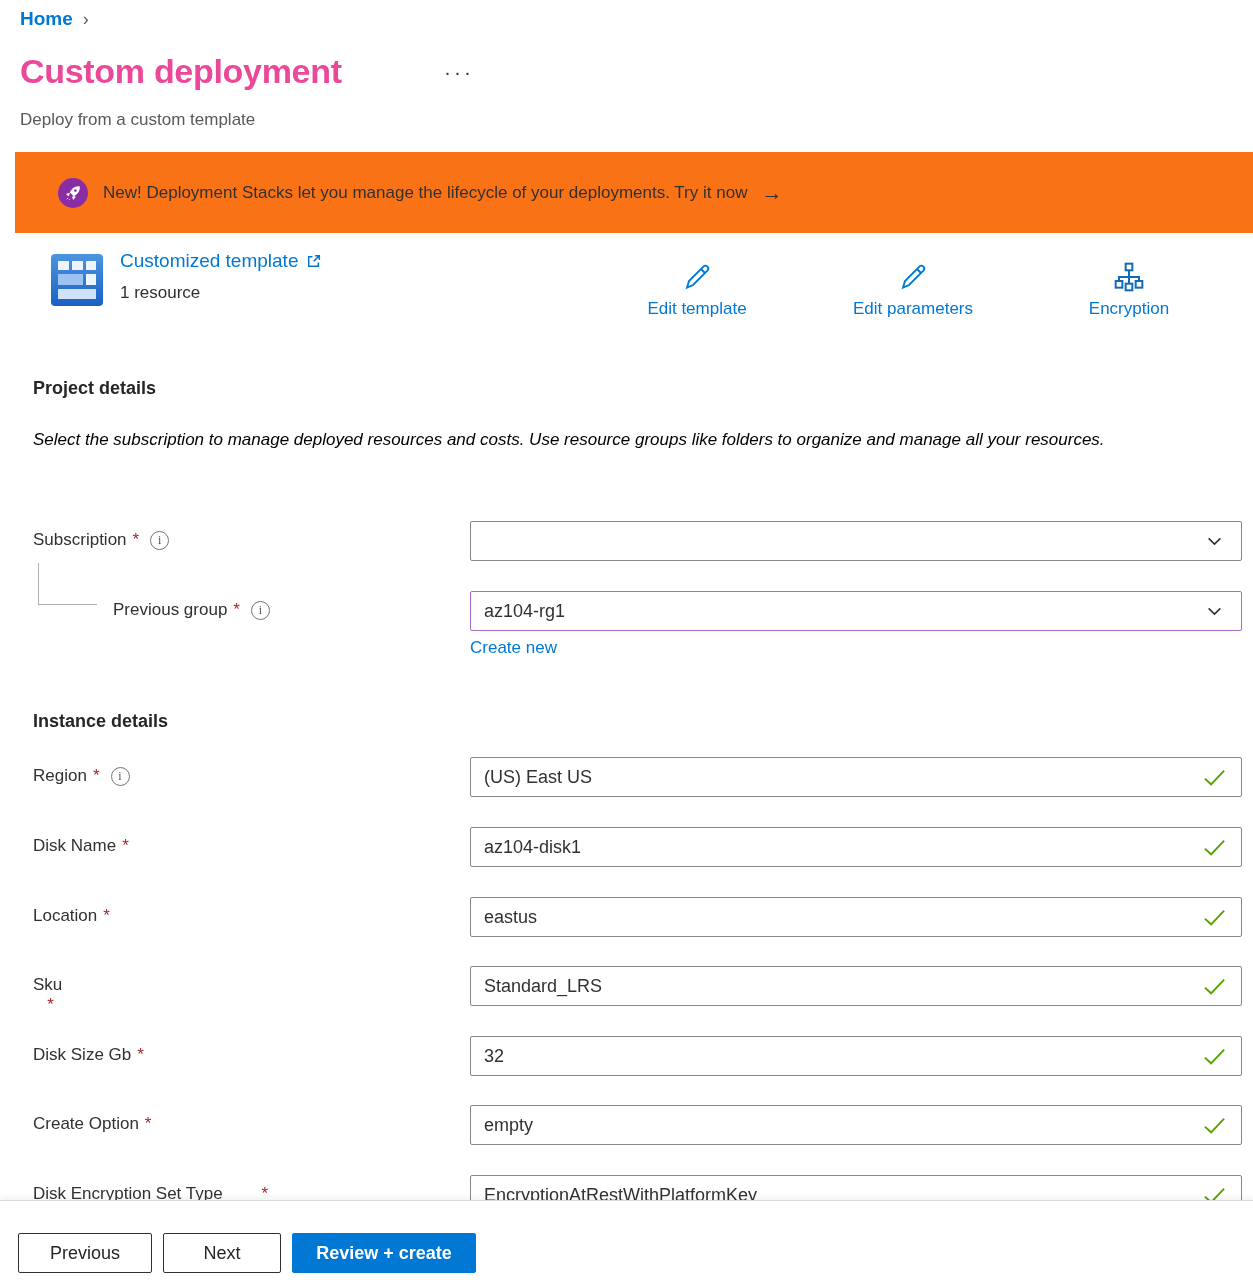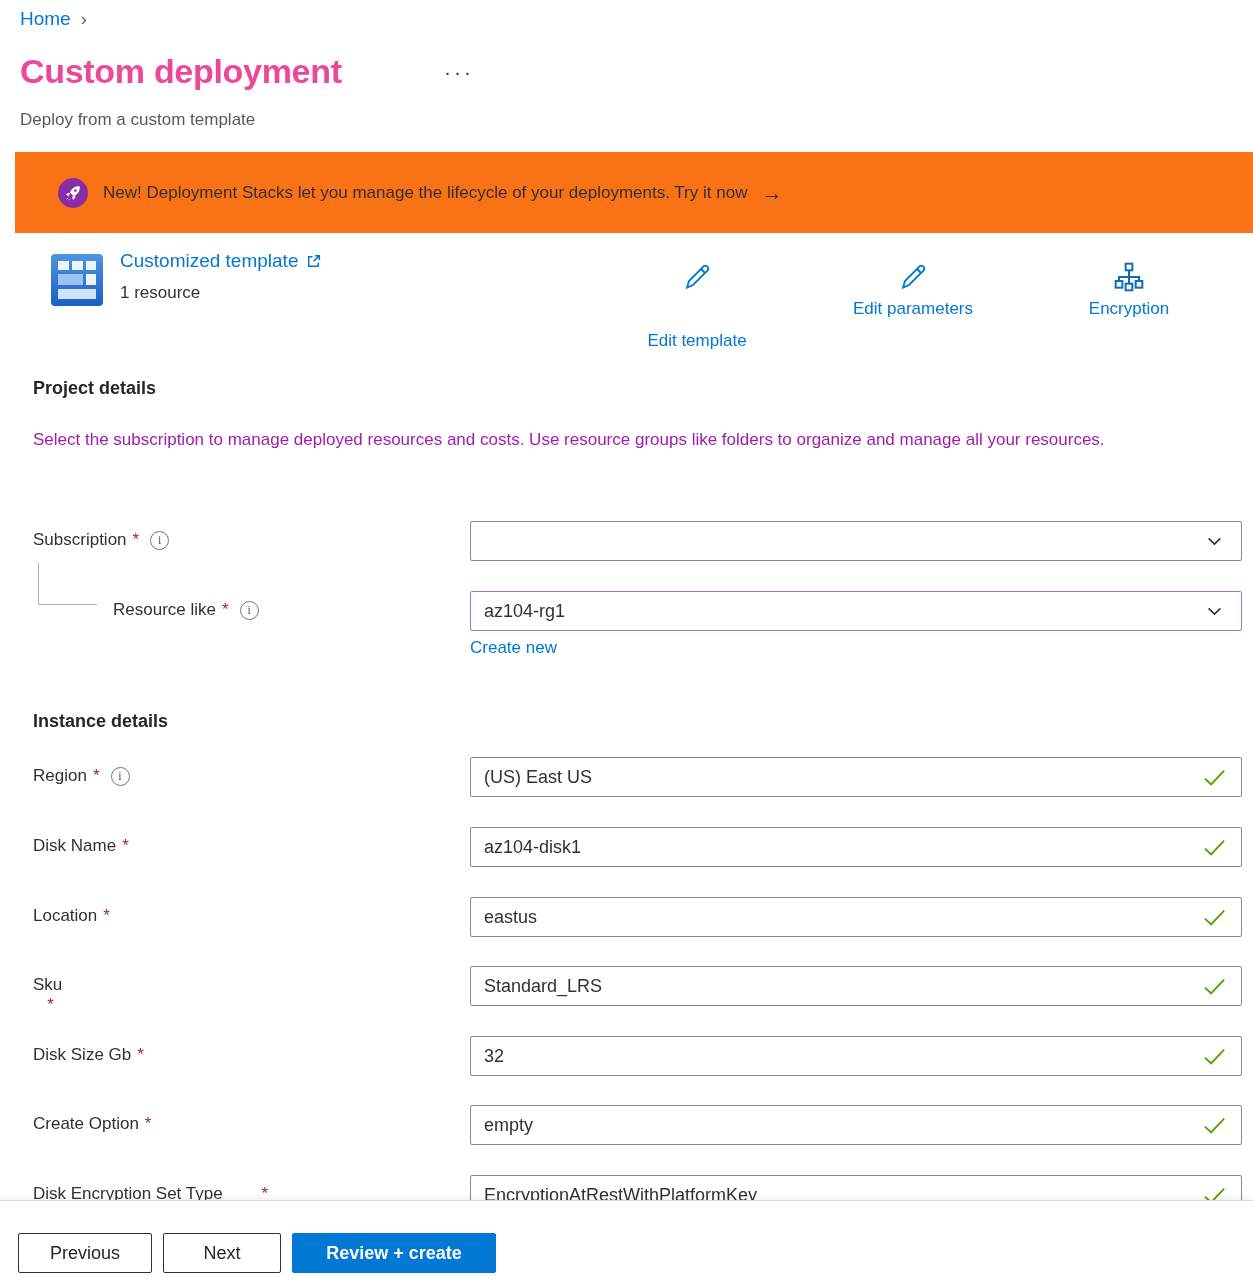--- a/index.html
+++ b/index.html
@@ -8,21 +8,21 @@
     font-family: "Liberation Sans", sans-serif;
     color: #323130;
     background: #ffffff;
     overflow: hidden;
     position: relative;
   }
   .abs { position: absolute; }
 
   
   .breadcrumb { left: 20px; top: 8px; font-size: 19px; display: flex; align-items: center; gap: 10px; }
-  .breadcrumb .crumb { color: #0078d4; cursor: pointer; text-decoration: none; }
+  .breadcrumb .crumb { color: #0078d4; cursor: pointer; text-decoration: none; font-weight: bold; }
   .breadcrumb .sep { color: #605e5c; font-size: 18px; }
 
   
   .page-title { left: 20px; top: 52px; font-size: 34px; font-weight: 700; color: #ec4899; letter-spacing: -0.3px; }
   .title-menu { left: 444px; top: 60px; font-size: 21px; letter-spacing: 3px; color: #3b3a39; cursor: pointer; }
   .page-subtitle { left: 20px; top: 110px; font-size: 17px; color: #595959; }
 
   
   .banner { left: 15px; top: 152px; width: 1238px; height: 81px; background: #f97316; display: flex; align-items: center; }
   .rocket-badge { width: 30px; height: 30px; border-radius: 50%; background: #8a2da5; margin-left: 43px; flex: 0 0 auto; display: flex; align-items: center; justify-content: center; }
@@ -34,21 +34,21 @@
   .tpl-link { left: 120px; top: 250px; font-size: 19px; color: #0078d4; display: flex; align-items: center; gap: 7px; cursor: pointer; }
   .tpl-count { left: 120px; top: 283px; font-size: 17px; color: #323130; }
 
   
   .action { top: 260px; width: 170px; display: flex; flex-direction: column; align-items: center; cursor: pointer; }
   .action .lbl { margin-top: 5px; font-size: 17px; color: #0078d4; }
   .action svg { display: block; }
 
   
   .section-heading { left: 33px; font-size: 18px; font-weight: 700; color: #262626; text-align: center; }
-  .section-desc { left: 33px; top: 424px; width: 1150px; font-size: 17px; line-height: 31px; color: #a21caf; }
+  .section-desc { left: 33px; top: 424px; width: 1150px; font-size: 17px; line-height: 31px; color: #000000; font-style: italic; }
 
   
   .field-label { font-size: 17px; color: #323130; display: flex; align-items: center; }
   .req { color: #a4262c; margin-left: 6px; font-size: 17px; }
   .info-icon { margin-left: 11px; width: 19px; height: 19px; border: 1px solid #767676; border-radius: 50%; color: #555; font-size: 12px; display: inline-flex; align-items: center; justify-content: center; font-family: "Liberation Serif", serif; cursor: default; }
 
   .field-box { left: 470px; width: 772px; height: 40px; border: 1px solid #8a8886; border-radius: 2px; background: #fff; display: flex; align-items: center; }
   .field-box.focus-purple { border: 1.5px solid #b06dc8; }
   .field-box .val-input { border: none; outline: none; background: transparent; flex: 1; height: 100%; padding-left: 13px; font-size: 18px; color: #323130; font-family: "Liberation Sans", sans-serif; }
   .field-box .val-text { padding-left: 13px; font-size: 18px; color: #323130; flex: 1; }
@@ -109,21 +109,21 @@
 </div>
 <div class="abs tpl-link">
   <span>Customized template</span>
   <svg width="17" height="17" viewBox="0 0 16 16" fill="none" stroke="#0078d4" stroke-width="1.4">
     <path d="M7 3.5 H3.5 V12.5 H12.5 V9"></path>
     <path d="M9.5 2.5 H13.5 V6.5 M13.3 2.7 L8.2 7.8"></path>
   </svg>
 </div>
 <div class="abs tpl-count">1 resource</div>
 
-<div class="abs action" style="left:612px;gap:32px;">
+<div class="abs action" style="left:612px;">
   <svg width="32" height="34" viewBox="0 0 24 24" fill="none" stroke="#0078d4" stroke-width="1.4">
     <path d="M4.5 20 L6 15 L16.8 4.2 A2 2 0 0 1 19.8 7.2 L9 18 L4.5 20 Z"></path>
     <line x1="15" y1="6" x2="18" y2="9"></line>
   </svg>
   <span class="lbl">Edit template</span>
 </div>
 <div class="abs action" style="left:828px;">
   <svg width="32" height="34" viewBox="0 0 24 24" fill="none" stroke="#0078d4" stroke-width="1.4">
     <path d="M4.5 20 L6 15 L16.8 4.2 A2 2 0 0 1 19.8 7.2 L9 18 L4.5 20 Z"></path>
     <line x1="15" y1="6" x2="18" y2="9"></line>
@@ -152,21 +152,21 @@
 <div class="abs field-box dropdown" style="top:521px;">
   <span class="val-text"></span>
   <svg class="chev" width="17" height="17" viewBox="0 0 16 16" fill="none" stroke="#323130" stroke-width="1.5">
     <path d="M2.5 5 L8 10.5 L13.5 5"></path>
   </svg>
 </div>
 
 <div class="abs connector"></div>
 
 <div class="abs field-label" style="left:113px; top:600px;">
-  <span>Resource like</span>
+  <span>Previous group</span>
   <span class="req">*</span>
   <span class="info-icon">i</span>
 </div>
 <div class="abs field-box dropdown focus-purple" style="top:591px;">
   <span class="val-text">az104-rg1</span>
   <svg class="chev" width="17" height="17" viewBox="0 0 16 16" fill="none" stroke="#323130" stroke-width="1.5">
     <path d="M2.5 5 L8 10.5 L13.5 5"></path>
   </svg>
 </div>
 <a class="abs link-blue" style="left:470px; top:638px;">Create new</a>
@@ -247,14 +247,14 @@
 <div class="abs field-box" style="top:1175px;">
   <input class="val-input" value="EncryptionAtRestWithPlatformKey" style="">
   <svg class="check" width="23" height="17" viewBox="0 0 20 15" fill="none" stroke="#57a300" stroke-width="1.7">
     <path d="M1.5 8.5 L7 13.5 L18.5 1.5"></path>
   </svg>
 </div>
 
 <div class="abs footer-bar">
   <button class="btn btn-outline" style="left:18px; width:134px;">Previous</button>
   <button class="btn btn-outline" style="left:163px; width:118px;">Next</button>
-  <button class="btn btn-primary" style="left:292px; width:204px;">Review + create</button>
+  <button class="btn btn-primary" style="left:292px; width:184px;">Review + create</button>
 </div>
 
 </body></html>

